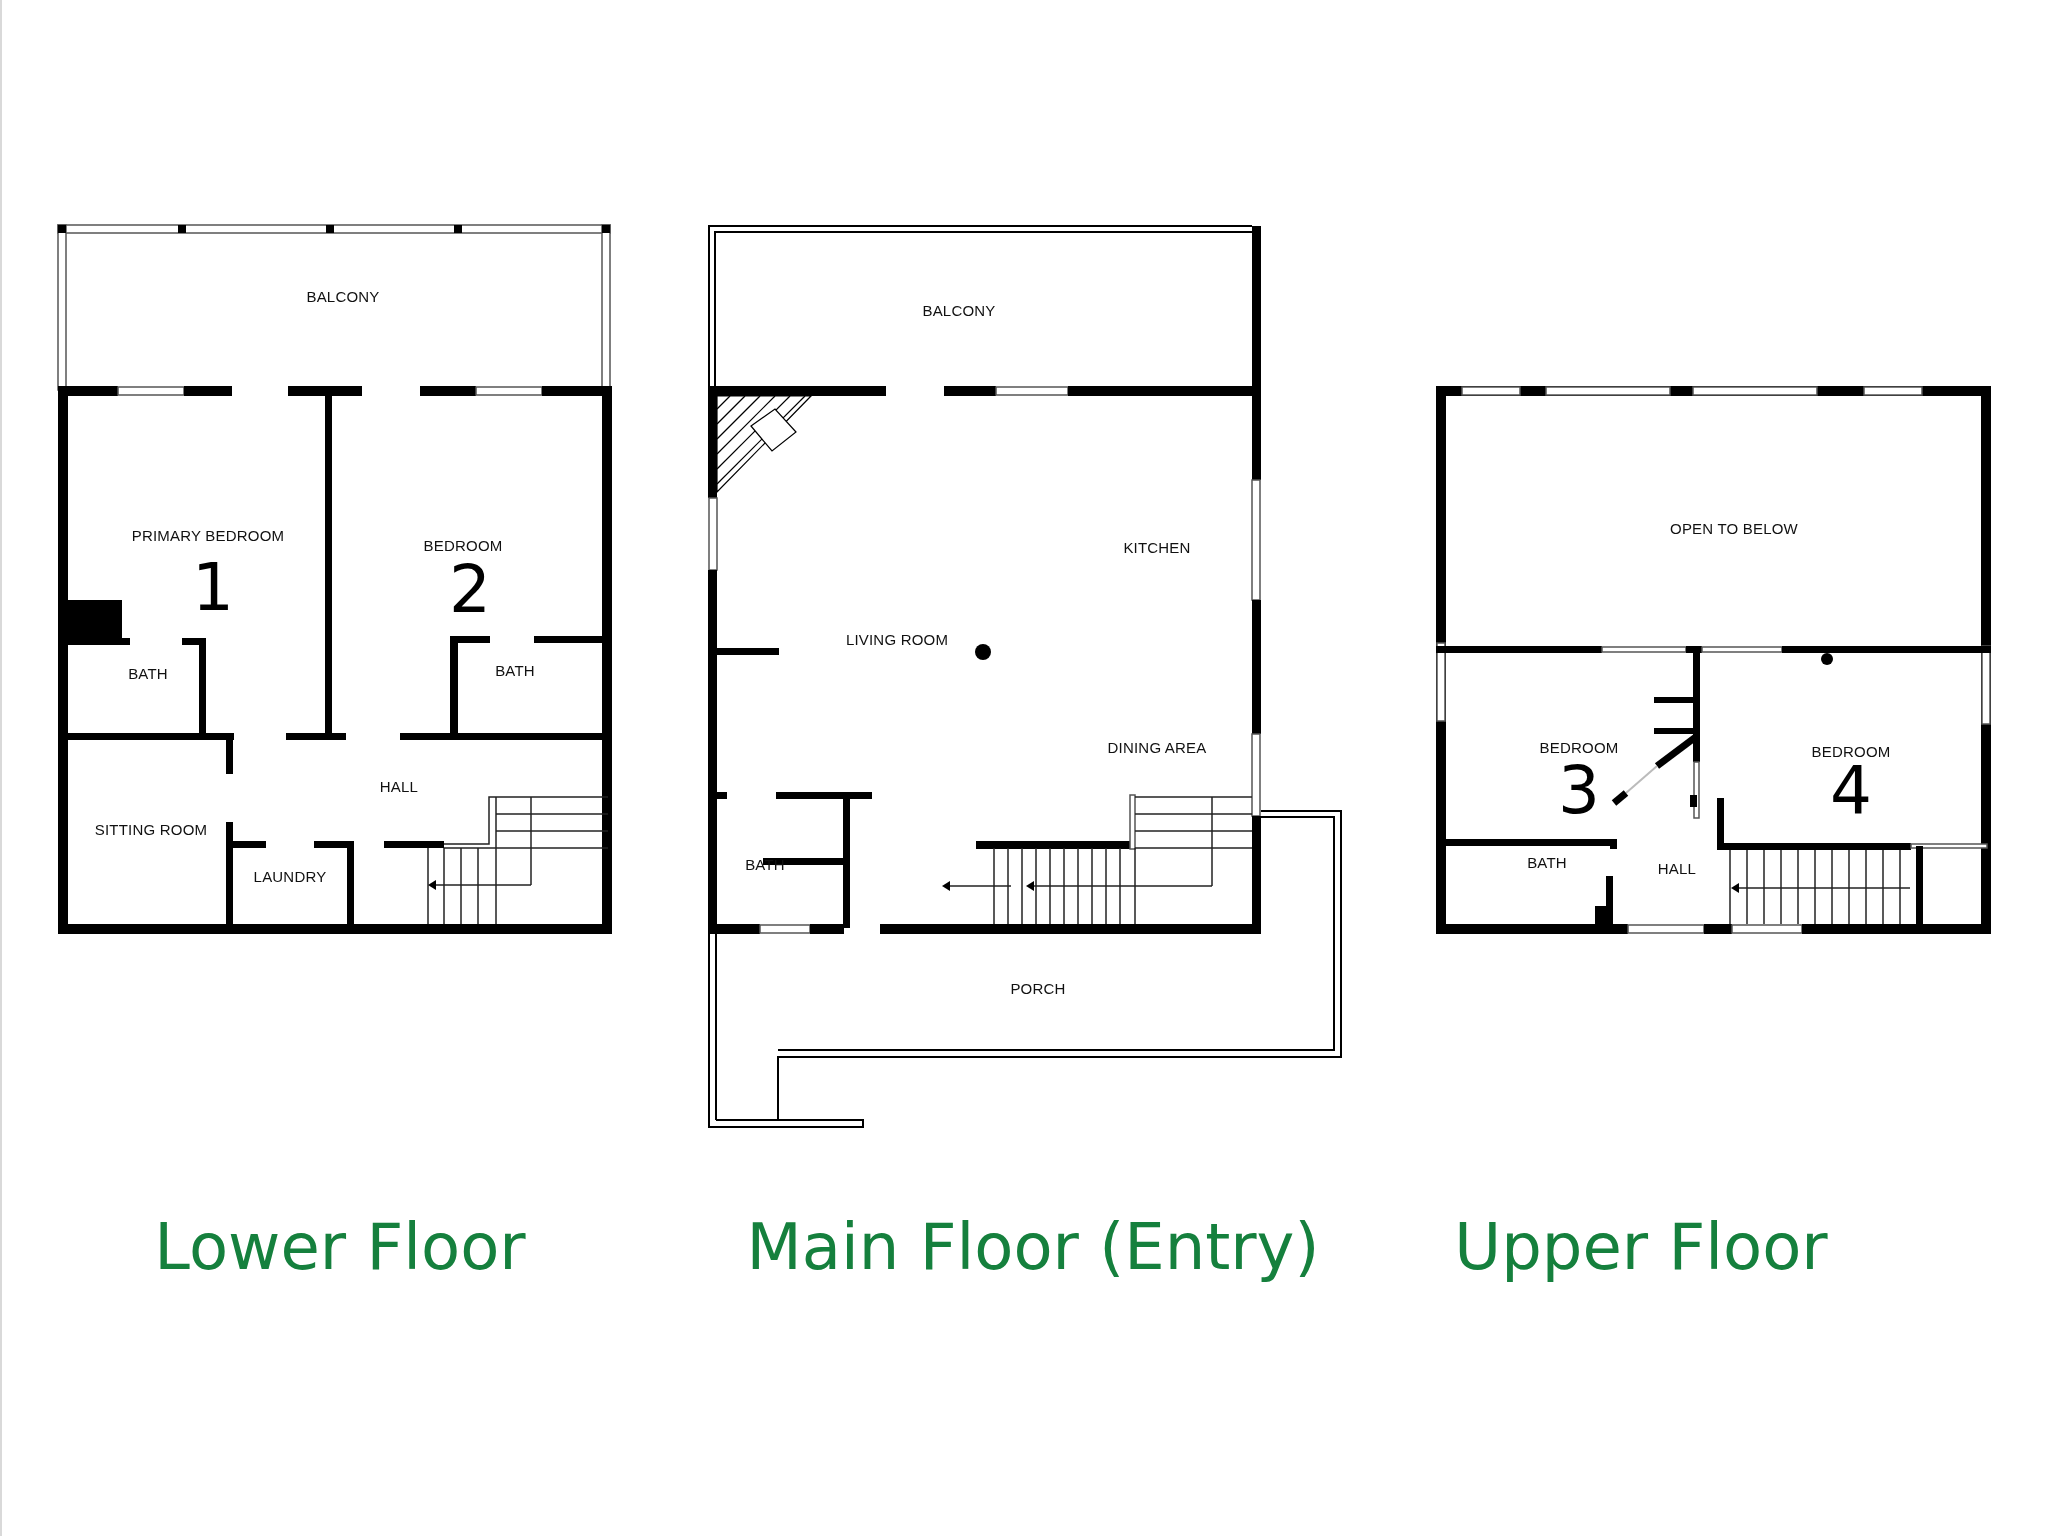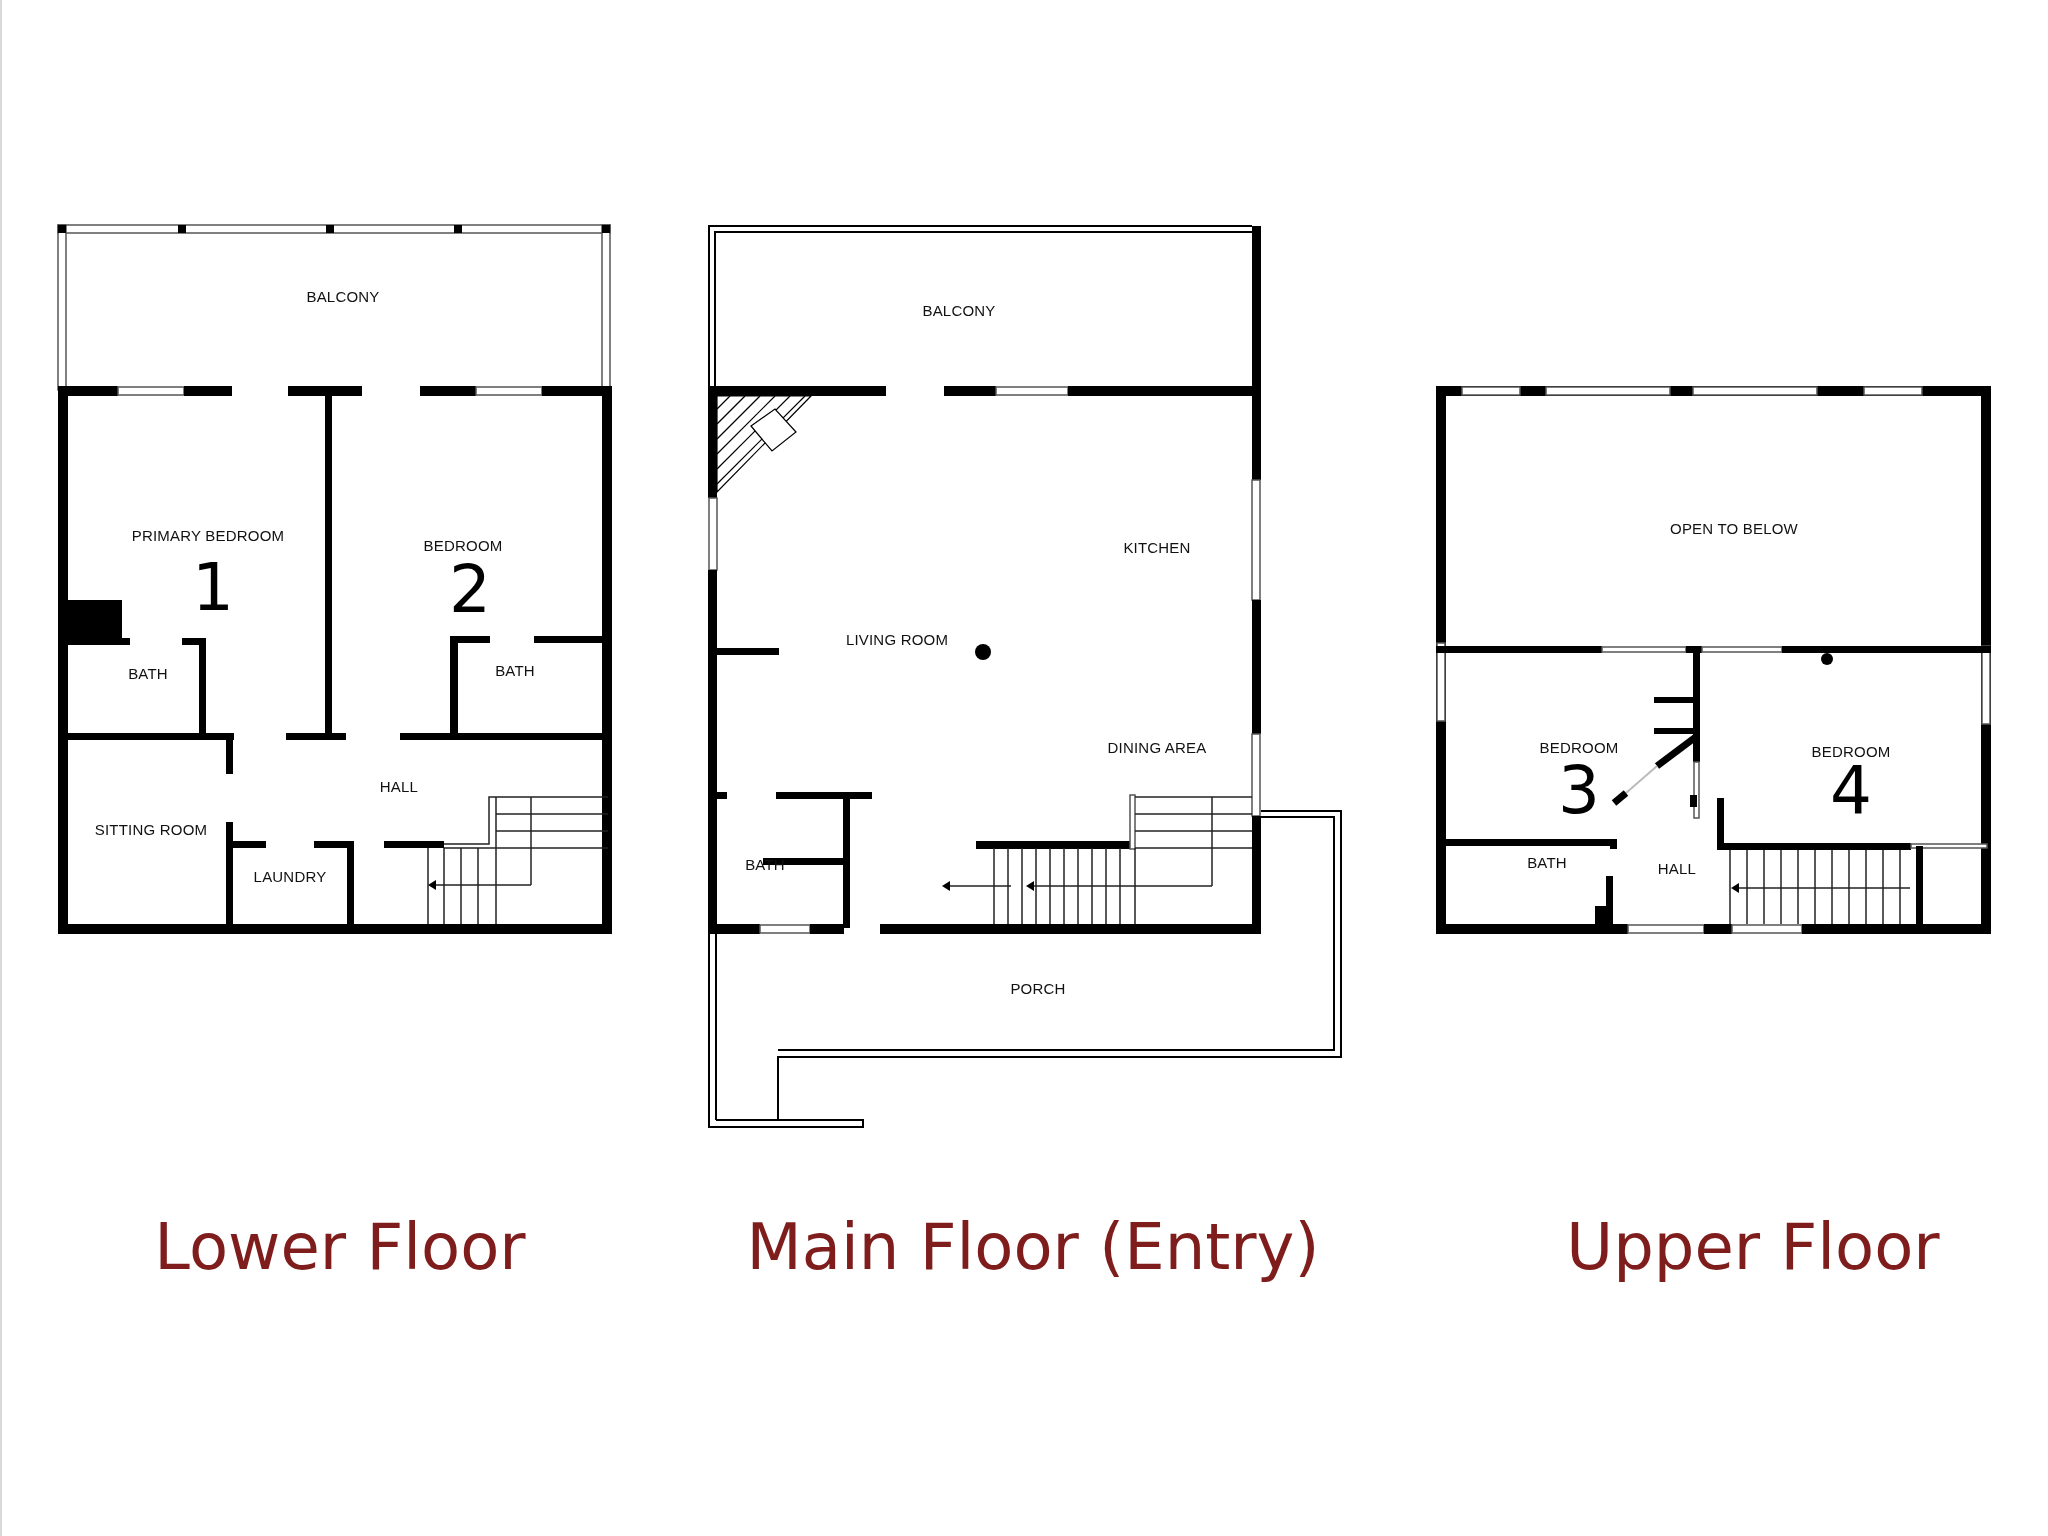--- a/index.html
+++ b/index.html
@@ -5,21 +5,21 @@
   html, body { margin: 0; padding: 0; background: #ffffff; }
   body { width: 2048px; height: 1536px; position: relative; overflow: hidden; }
   .page-edge { position: absolute; left: 0; top: 0; width: 2px; height: 1536px; background: #d9d9d9; }
   svg.plan { position: absolute; left: 0; top: 0; }
   .wall { fill: #000000; }
   .thin { fill: none; stroke: #000000; stroke-width: 2; }
   .win { fill: #ffffff; stroke: #555555; stroke-width: 1.5; }
   .stair { fill: none; stroke: #222222; stroke-width: 1.5; }
   .room-label { font-family: "Liberation Sans", sans-serif; font-size: 15px; fill: #111111; text-anchor: middle; letter-spacing: 0.2px; }
   .room-num { font-family: "DejaVu Sans", sans-serif; font-size: 66px; fill: #000000; text-anchor: middle; }
-  .floor-caption { position: absolute; top: 1210px; font-family: "DejaVu Sans", sans-serif; font-size: 64px; color: #7f1d1d; text-align: center; white-space: nowrap; }
+  .floor-caption { position: absolute; top: 1210px; font-family: "DejaVu Sans", sans-serif; font-size: 64px; color: #15803d; text-align: center; white-space: nowrap; }
   .hatch { stroke: #000; stroke-width: 1.2; }
 </style>
 </head>
 <body>
 
 <div class="page-edge"></div>
 
 <svg class="plan" width="2048" height="1536" viewBox="0 0 2048 1536" xmlns="http://www.w3.org/2000/svg">
 
   <g>
@@ -256,13 +256,13 @@
     <text x="1579" y="813" class="room-num">3</text>
     <text x="1851" y="757" class="room-label">BEDROOM</text>
     <text x="1851" y="813" class="room-num">4</text>
     <text x="1547" y="868" class="room-label">BATH</text>
     <text x="1677" y="874" class="room-label">HALL</text>
   </g>
 </svg>
 
 <div class="floor-caption" style="left:100px;width:480px;">Lower Floor</div>
 <div class="floor-caption" style="left:728px;width:610px;">Main Floor (Entry)</div>
-<div class="floor-caption" style="left:1508px;width:490px;">Upper Floor</div>
+<div class="floor-caption" style="left:1396px;width:490px;">Upper Floor</div>
 
 </body></html>

